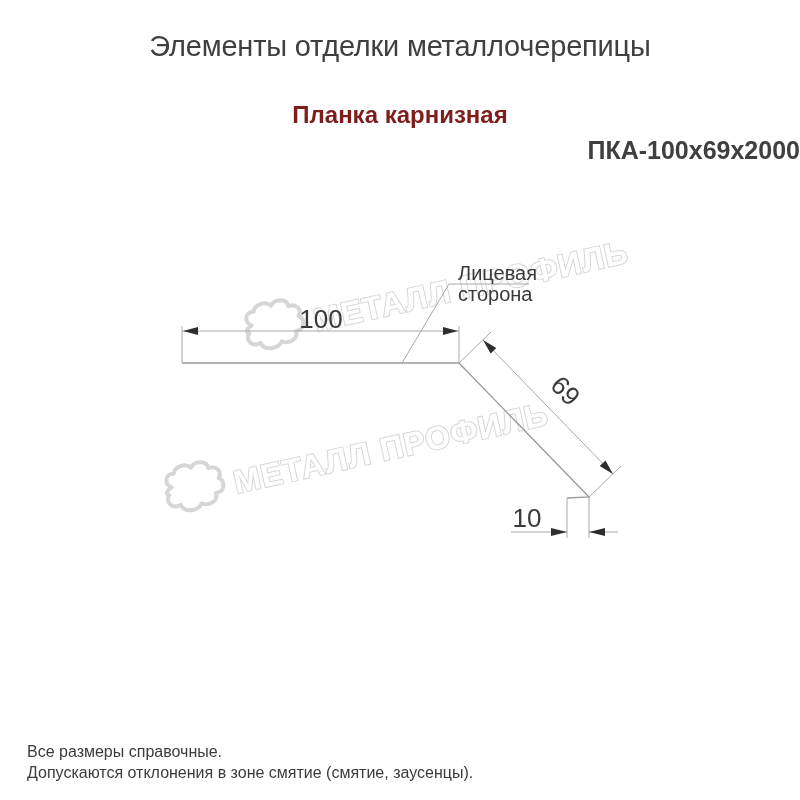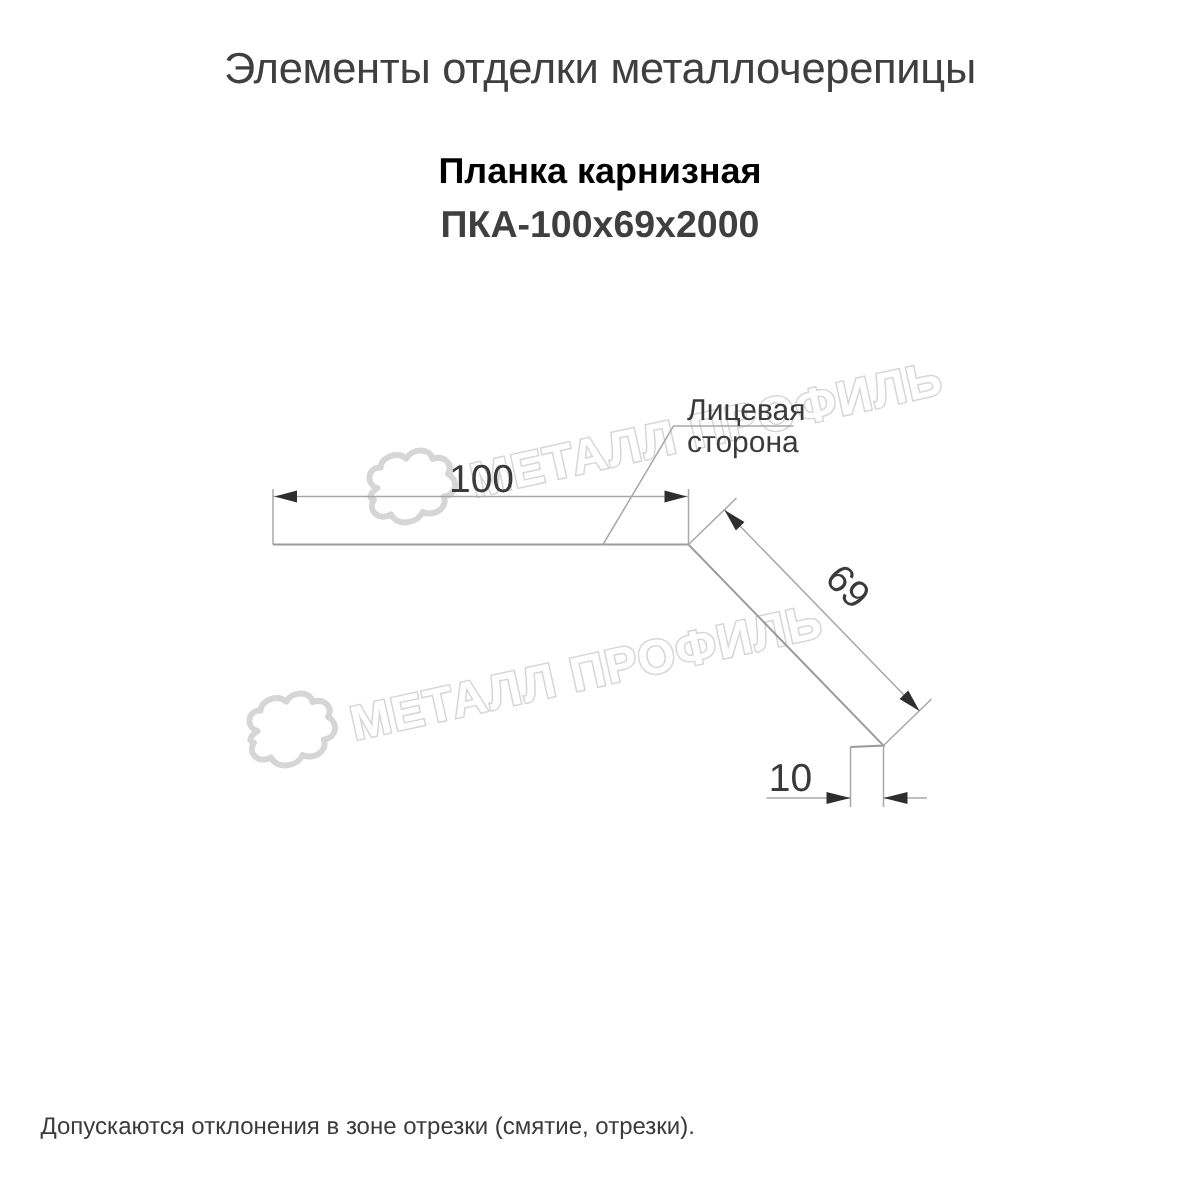--- a/index.html
+++ b/index.html
@@ -6,24 +6,24 @@
   .page {
     position:relative; width:800px; height:800px; background:#ffffff;
     font-family:"Liberation Sans", sans-serif; overflow:hidden;
   }
   .title {
     position:absolute; top:30px; left:0; right:0; text-align:center;
     font-size:29px; font-weight:400; color:#3f3f3f; letter-spacing:-0.2px;
   }
   .product-name {
     position:absolute; top:101px; left:0; right:0; text-align:center;
-    font-size:24px; font-weight:700; color:#000000;
+    font-size:24px; font-weight:700; color:#7f1d1d;
   }
   .product-code {
-    position:absolute; top:136px; left:0; right:0; text-align:center;
+    position:absolute; top:136px; left:0; right:0; text-align:right;
     font-size:25px; font-weight:700; color:#3f3f3f;
   }
   .drawing { position:absolute; left:0; top:0; }
   .footer {
     position:absolute; left:27px; top:741px;
     font-size:16px; line-height:21px; color:#3b3b3b;
   }
   svg text { font-family:"Liberation Sans", sans-serif; fill:#3a3a3a; }
   .dim-text { font-size:26px; }
   .label-text { font-size:20px; }
@@ -88,16 +88,17 @@
     </g>
 
     <g>
       <polyline class="dim-line" points="402,363 449,284 529,284"></polyline>
       <text class="label-text" x="458" y="280">Лицевая</text>
       <text class="label-text" x="458" y="301">сторона</text>
     </g>
   </svg>
 
   <div class="footer">
-    <div>Допускаются отклонения в зоне отрезки (смятие, отрезки).</div>
+    <div>Все размеры справочные.</div>
+    <div>Допускаются отклонения в зоне смятие (смятие, заусенцы).</div>
   </div>
 
 </div>
 
 </body></html>

